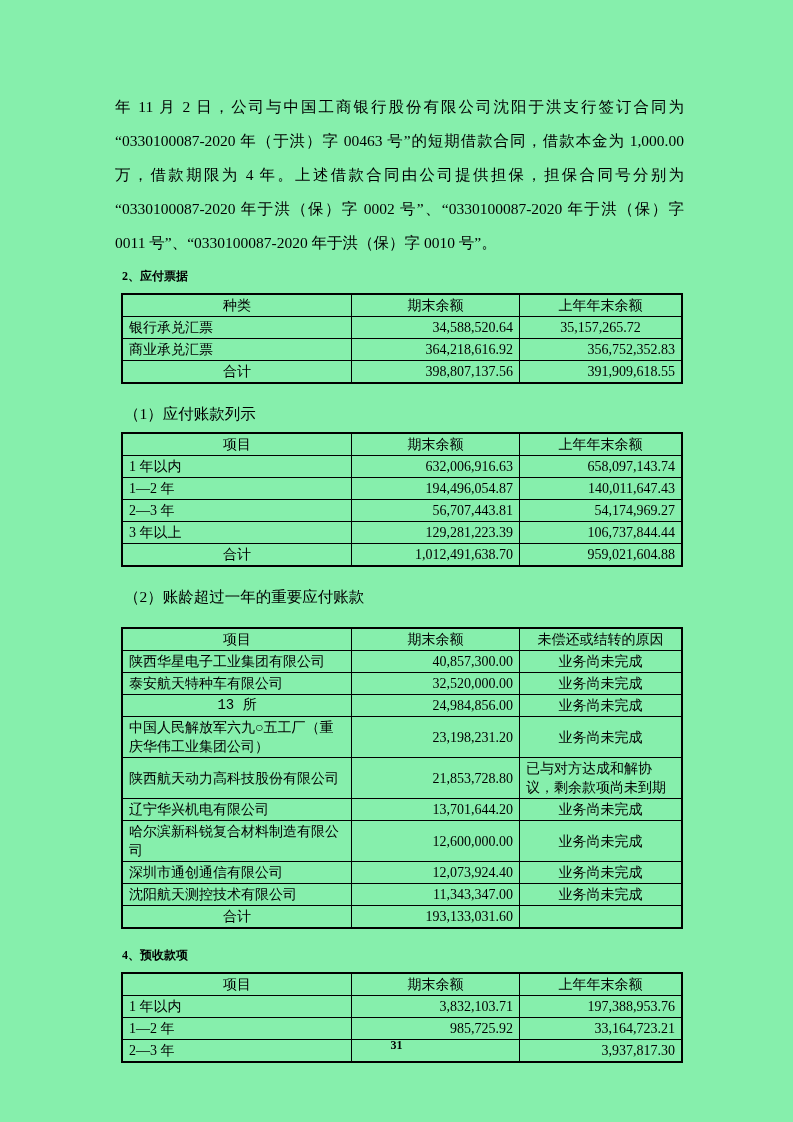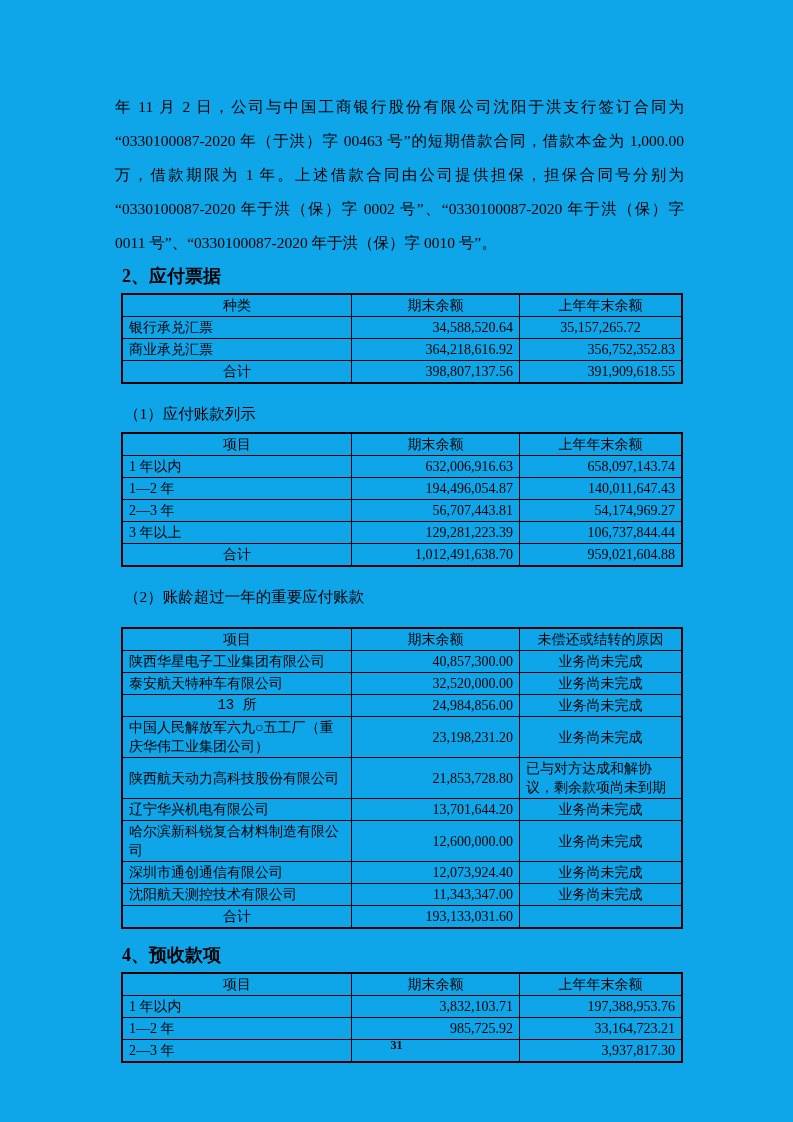--- a/index.html
+++ b/index.html
@@ -1,19 +1,19 @@
 <!DOCTYPE html>
 <html lang="zh"><head>
 <meta charset="utf-8">
 <style>
   html,body{margin:0;padding:0;background:#ffffff;}
   .page{
     position:relative;
     width:793px;height:1122px;
-    background:#0ea5e9;
+    background:#86efac;
     font-family:"Liberation Serif","DejaVu Serif",serif;
     color:#000;
     overflow:hidden;
     box-sizing:border-box;
   }
   .content{
     position:absolute;
     left:115px;top:90px;
     width:569px;
   }
@@ -22,21 +22,21 @@
   .para-line{
     font-size:15.5px;
     line-height:34px;
     text-align:justify;
     text-align-last:justify;
     white-space:normal;
   }
   .para-line.last{text-align-last:left;}
   
   .sec-heading{
-    font-size:18px;
+    font-size:12px;
     font-weight:bold;
     line-height:20px;
     margin:6px 0 7px 7px;
   }
   .sub-heading{
     font-size:15.5px;
     font-weight:normal;
     line-height:20px;
     margin:20px 0 8px 9px;
   }
@@ -76,21 +76,21 @@
 </style>
 </head>
 <body>
 
 <div class="page">
   <div class="content">
 
     <div class="para">
       <div class="para-line">年 11 月 2 日，公司与中国工商银行股份有限公司沈阳于洪支行签订合同为</div>
       <div class="para-line">“0330100087-2020 年（于洪）字 00463 号”的短期借款合同，借款本金为 1,000.00</div>
-      <div class="para-line">万，借款期限为 1 年。上述借款合同由公司提供担保，担保合同号分别为</div>
+      <div class="para-line">万，借款期限为 4 年。上述借款合同由公司提供担保，担保合同号分别为</div>
       <div class="para-line">“0330100087-2020 年于洪（保）字 0002 号”、“0330100087-2020 年于洪（保）字</div>
       <div class="para-line last">0011 号”、“0330100087-2020 年于洪（保）字 0010 号”。</div>
     </div>
 
     <div class="sec-heading">2、应付票据</div>
     <table class="doc-table">
       <colgroup>
           <col class="c0">
           <col class="c1">
           <col class="c2">

